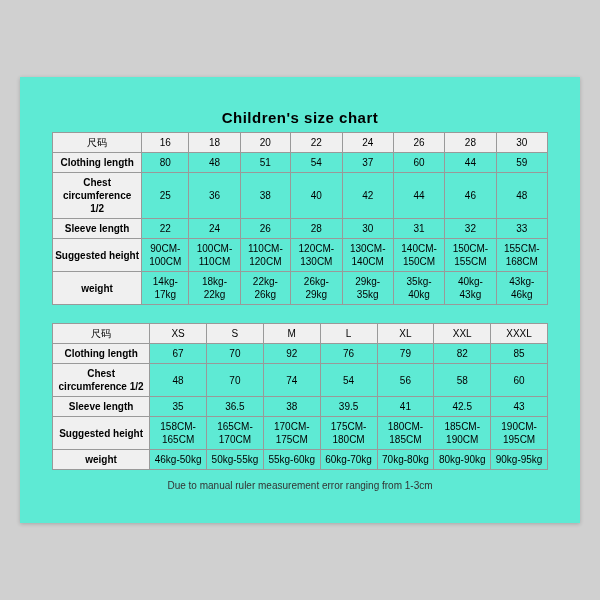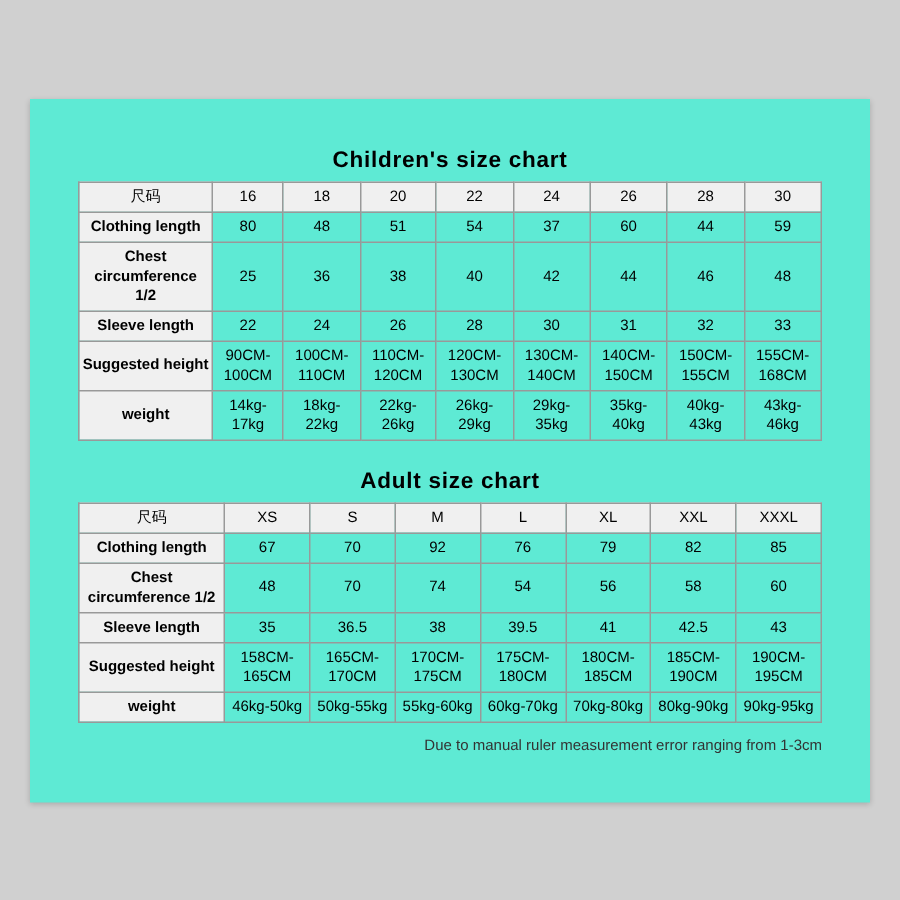--- a/index.html
+++ b/index.html
@@ -41,21 +41,21 @@
       background: #f0f0f0;
       font-weight: normal;
     }
     .row-header {
       background: #f0f0f0;
       font-weight: bold;
       text-align: center;
       margin-left: 40px;
     }
     .note {
-      text-align: right;
+      text-align: center;
       font-size: 10px;
       color: #333;
       margin-top: 4px;
     }
     .spacer { height: 8px; }
   </style>
 </head>
 <body>
 
 <div class="card">
@@ -128,21 +128,20 @@
           <td>29kg-35kg</td>
           <td>35kg-40kg</td>
           <td>40kg-43kg</td>
           <td>43kg-46kg</td>
         </tr>
       </tbody>
     </table>
 
   <div class="spacer"></div>
 
-  <div class="section-title">Adult size chart</div>
   <table id="adult-table">
       <thead>
         <tr>
           <th>尺码</th>
           <th>XS</th>
           <th>S</th>
           <th>M</th>
           <th>L</th>
           <th>XL</th>
           <th>XXL</th>

